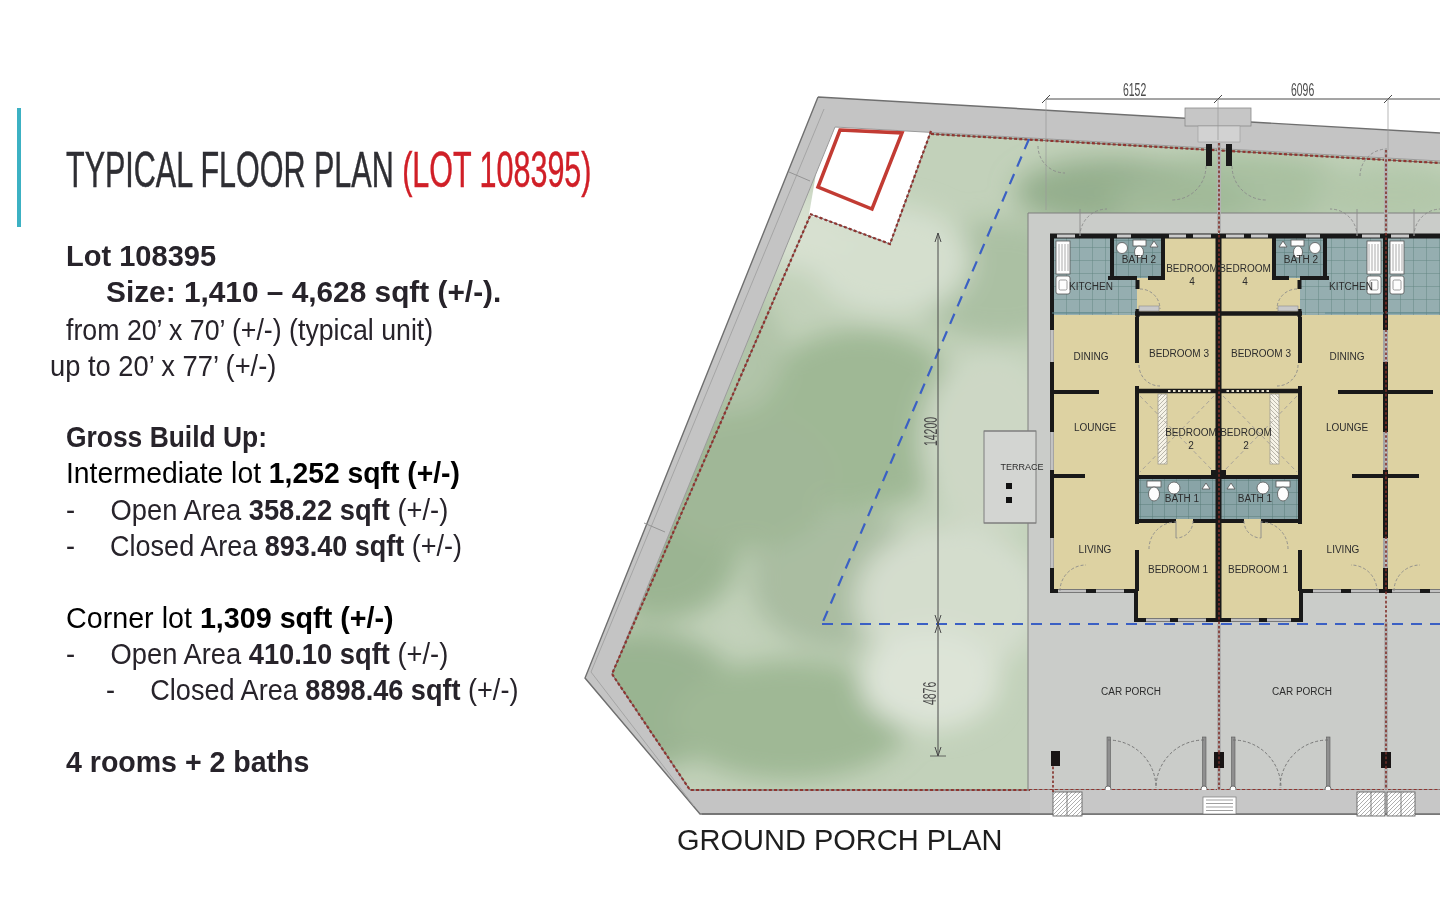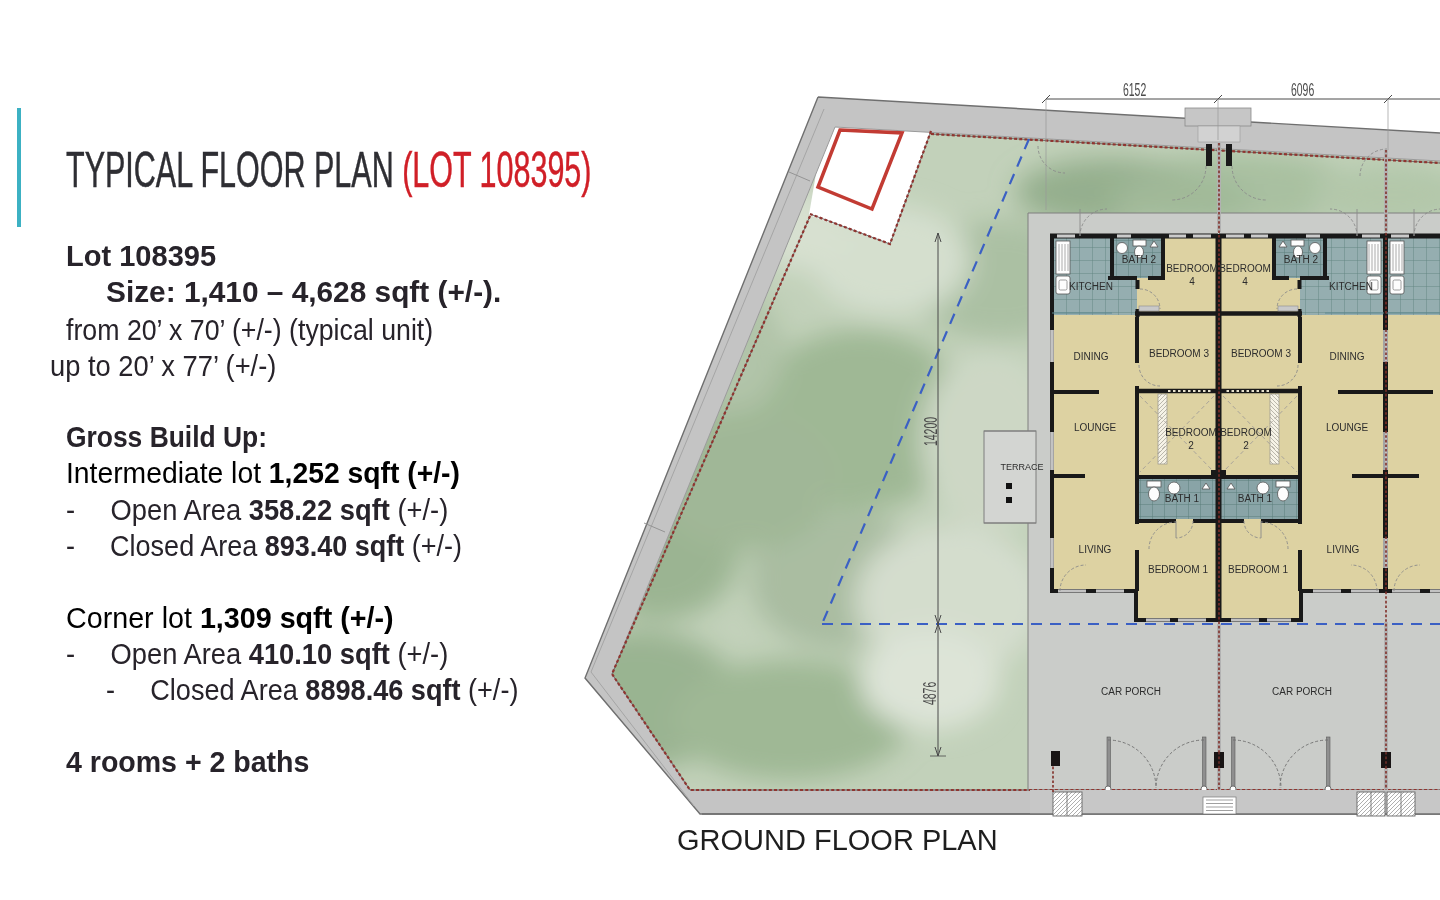--- a/index.html
+++ b/index.html
@@ -31,21 +31,21 @@
 <div class="abs body-line red2" style="left:66px;top:456px;"><span class="cond" style="transform:scaleX(0.943);">Intermediate lot <b>1,252 sqft (+/-)</b></span></div>
 <div class="abs body-line" style="left:66px;top:493px;"><span class="cond" style="transform:scaleX(0.910);">-<span class="dash"></span>Open Area <b>358.22 sqft</b> (+/-)</span></div>
 <div class="abs body-line" style="left:66px;top:529px;"><span class="cond" style="transform:scaleX(0.900);">-<span class="dash"></span>Closed Area <b>893.40 sqft</b> (+/-)</span></div>
 
 <div class="abs body-line red2" style="left:66px;top:601px;"><span class="cond" style="transform:scaleX(0.956);">Corner lot <b>1,309 sqft (+/-)</b></span></div>
 <div class="abs body-line" style="left:66px;top:637px;"><span class="cond" style="transform:scaleX(0.910);">-<span class="dash"></span>Open Area <b>410.10 sqft</b> (+/-)</span></div>
 <div class="abs body-line" style="left:66px;top:673px;margin-left:40px;"><span class="cond" style="transform:scaleX(0.903);">-<span class="dash"></span>Closed Area <b>8898.46 sqft</b> (+/-)</span></div>
 
 <div class="abs body-line" style="left:66px;top:745px;"><span class="cond" style="transform:scaleX(0.951);"><b>4 rooms + 2 baths</b></span></div>
 
-<div class="abs" id="gfp">GROUND FLOOR PLAN</div>
+<div class="abs" id="gfp">GROUND PORCH PLAN</div>
 
 <svg class="abs" style="left:0;top:0;" width="1440" height="900" viewBox="0 0 1440 900">
 <defs>
   <filter id="wc" x="-40%" y="-40%" width="180%" height="180%">
         <feGaussianBlur stdDeviation="13"></feGaussianBlur>
       </filter>
   <pattern id="tile" width="13" height="13" patternUnits="userSpaceOnUse">
     <rect width="13" height="13" fill="#95aeb0"></rect>
     <path d="M0,0H13M0,0V13" stroke="#5f837f" stroke-width="0.9" fill="none"></path>
   </pattern>

